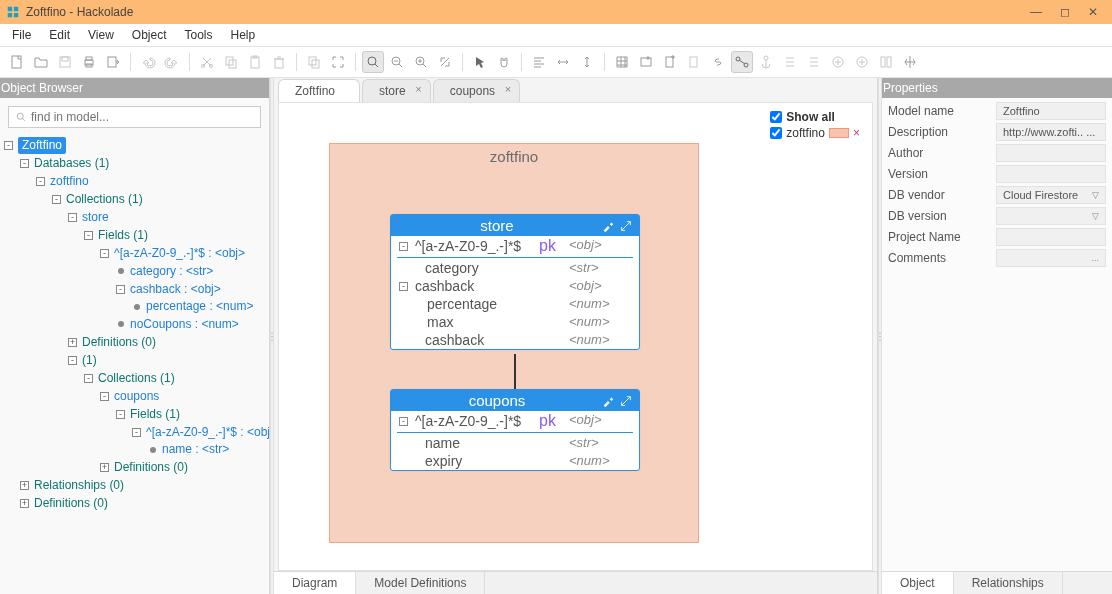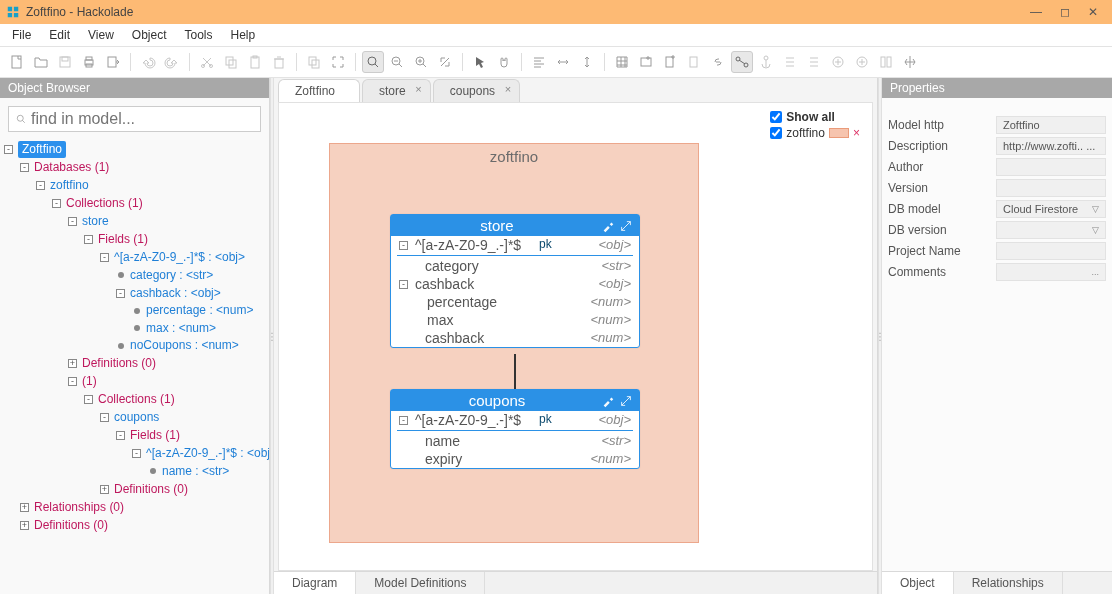--- a/index.html
+++ b/index.html
@@ -10,58 +10,58 @@
 .titlebar .wc { display: flex; gap: 18px; padding-right: 8px; }
 .titlebar .wc span { font-size: 12px; color: #555; cursor: pointer; }
 .menubar { display: flex; gap: 10px; padding: 2px 8px; font-size: 12px; color: #333; border-bottom: 1px solid #e3e3e3;}
 .menubar span { cursor: pointer; padding: 2px 4px;}
 .toolbar { display: flex; align-items: center; gap: 2px; padding: 4px 6px; border-bottom: 1px solid #e3e3e3; background: #fff;}
 .tbtn { width: 22px; height: 22px; display: flex; align-items: center; justify-content: center; border-radius: 3px; color: #7a7a7a; cursor: pointer; }
 .tbtn.active { background: #e8e8e8; border: 1px solid #ccc;}
 .tdiv { width: 1px; height: 18px; background: #ddd; margin: 0 4px;}
 .main { flex: 1; display: flex; min-height: 0;}
 .panel-left { width: 270px; border-right: 1px solid #d9d9d9; display: flex; flex-direction: column; background: #f9f9f9;}
-.panel-head { background: #a8a8a8; color: #fff; font-size: 12px; padding: 3px 8px;}
+.panel-head { background: #a8a8a8; color: #fff; font-size: 12px; padding: 3px 1px;}
 .search { margin: 8px; border: 1px solid #ccc; background: #fff; display: flex; align-items: center; padding: 3px 6px; gap: 4px;}
-.search input { border: none; outline: none; flex: 1; font-size: 16px;}
+.search input { border: none; outline: none; flex: 1; font-size: 12px;}
 .tree { flex: 1; overflow: auto; padding: 0 4px 8px 4px; font-size: 12px;}
 .tn { white-space: nowrap; line-height: 17px; }
 .tn .tw { display:inline-flex; align-items:center; gap:2px; cursor:pointer;}
 .tog { display:inline-block; width:9px; height:9px; border:1px solid #888; line-height:7px; text-align:center; font-size:9px; color:#555; margin-right:3px; background:#fff;}
 .bullet { width:6px;height:6px;border-radius:50%;background:#888;display:inline-block;margin:0 4px 0 2px;}
 .sel { background:#2b90ec;color:#fff;padding:0 4px;border-radius:2px;}
 .link { color:#1f7fd6;}
-.muted { color:#be185d;}
+.muted { color:#0f766e;}
 .ind { padding-left: 16px;}
 .center { flex:1; display:flex; flex-direction:column; border-right:1px solid #d9d9d9; background:#f4f4f4;}
 .tabs { display:flex; align-items:flex-end; height:24px; background:#f4f4f4; padding-left:4px; gap:0;}
 .tab { padding:4px 24px 4px 16px; font-size:12px; color:#555; border:1px solid #d5d5d5; border-bottom:none; border-radius:6px 6px 0 0; background:#ebebeb; margin-right:2px; position:relative; cursor:pointer;}
 .tab.active { background:#fff;}
 .tab .x { position:absolute; right:8px; top:3px; font-size:11px; color:#888;}
 .diagram-wrap { flex:1; background:#fff; margin:0 4px 0 4px; border:1px solid #e1e1e1; position:relative; overflow:hidden;}
 .legend { position:absolute; top:6px; right:8px; background:#fff; font-size:12px;}
 .legend .row { display:flex; align-items:center; gap:4px; padding:1px 4px;}
 .legend input { width:12px;height:12px;}
 .swatch { width:20px;height:10px;border:1px solid #ea9b7a;background:#f6c4ae;}
 .dbbox { position:absolute; left:50px; top:40px; width:370px; height:400px; border:1px solid #eca78c; background:#f6d1c0;}
 .dbbox .dbtitle { text-align:center; font-size:15px; color:#6b6b6b; padding:4px 0;}
 .entity { position:absolute; background:#fff; border:1px solid #2b91e6; border-radius:3px; box-shadow:0 0 0 1px rgba(0,0,0,.02);}
 .entity .ehdr { background:#2b91e6; color:#fff; text-align:center; font-size:15px; padding:2px 6px; display:flex; align-items:center;}
 .entity .ehdr .et { flex:1;}
 .entity .ehdr .eico { width:14px;height:14px;margin-left:4px;opacity:.95;}
 .entity .erow { display:flex; font-size:14px; color:#555; padding:1px 8px;}
 .entity .erow .f { width:140px; display:flex; align-items:center; gap:4px;}
-.entity .erow .pk { width:30px; color:#0c4a6e; font-size:12px;}
-.entity .erow .t { flex:1; text-align:right; color:#888; font-style:italic; font-size:13px;}
+.entity .erow .pk { width:30px; color:#8b5cf6; font-size:16px;}
+.entity .erow .t { flex:1; color:#888; font-style:italic; font-size:13px;}
 .entity .ehr { height:1px; background:#2b91e6; margin:1px 6px;}
 .conn { position:absolute; background:#333;}
 .bottom-tabs { display:flex; background:#f1f1f1; border-top:1px solid #d9d9d9;}
 .bottom-tabs .btab { padding:4px 18px; font-size:12px; color:#555; border-right:1px solid #ddd; cursor:pointer;}
 .bottom-tabs .btab.active { background:#fff;}
-.panel-right { width:230px; display:flex; flex-direction:column; background:#fbfbfb;gap:14px;}
+.panel-right { width:230px; display:flex; flex-direction:column; background:#fbfbfb;}
 .prop-table { padding:4px 6px; font-size:12px;}
 .prow { display:flex; align-items:center; margin-bottom:3px;}
 .prow .pl { width:108px; color:#555;}
 .prow .pv { flex:1; background:#f0f0f0; border:1px solid #e2e2e2; height:18px; padding:1px 6px; font-size:11px; color:#555; display:flex; align-items:center; justify-content:space-between;}
 .prow .pv .dd { font-size:9px;color:#888;}
 .splitter { width:4px; background:#f0f0f0; border-left:1px solid #e0e0e0; border-right:1px solid #e0e0e0; cursor:col-resize; display:flex; align-items:center; justify-content:center;}
 .splitter::before { content:"⋮"; color:#aaa; font-size:10px;}
 svg { display:block;}
 </style>
 </head>
@@ -340,24 +340,20 @@
             <span class="link">category : &lt;str&gt;</span>
           </span></div>
       <div class="tn ind" style="padding-left:112px"><span class="tw">
             <span class="tog">-</span>
             <span class="link">cashback : &lt;obj&gt;</span>
           </span></div>
       <div class="tn ind" style="padding-left:128px"><span class="tw">
             <span class="bullet"></span>
             <span class="link">percentage : &lt;num&gt;</span>
           </span></div>
-      <div class="tn ind" style="padding-left:128px"><span class="tw">
-            <span class="bullet"></span>
-            <span class="link">max : &lt;num&gt;</span>
-          </span></div>
       <div class="tn ind" style="padding-left:112px"><span class="tw">
             <span class="bullet"></span>
             <span class="link">noCoupons : &lt;num&gt;</span>
           </span></div>
       <div class="tn ind" style="padding-left:64px"><span class="tw">
             <span class="tog">+</span>
             <span class="muted">Definitions (0)</span>
           </span></div>
       <div class="tn ind" style="padding-left:64px"><span class="tw">
             <span class="tog">-</span>
@@ -527,21 +523,21 @@
       <div class="btab">Model Definitions</div>
     </div>
   </div>
 
   <div class="splitter"></div>
 
   <div class="panel-right">
     <div class="panel-head">Properties</div>
     <div class="prop-table" id="prop-rows">
         <div class="prow">
-          <div class="pl">Model http</div>
+          <div class="pl">Model name</div>
           <div class="pv">
             <span>Zoftfino</span>
           </div>
         </div>
         <div class="prow">
           <div class="pl">Description</div>
           <div class="pv">
             <span>http://www.zofti..  ...</span>
           </div>
         </div>
@@ -551,21 +547,21 @@
             <span></span>
           </div>
         </div>
         <div class="prow">
           <div class="pl">Version</div>
           <div class="pv">
             <span></span>
           </div>
         </div>
         <div class="prow">
-          <div class="pl">DB model</div>
+          <div class="pl">DB vendor</div>
           <div class="pv">
             <span>Cloud Firestore</span>
             <span class="dd">▽</span>
           </div>
         </div>
         <div class="prow">
           <div class="pl">DB version</div>
           <div class="pv">
             <span></span>
             <span class="dd">▽</span>

